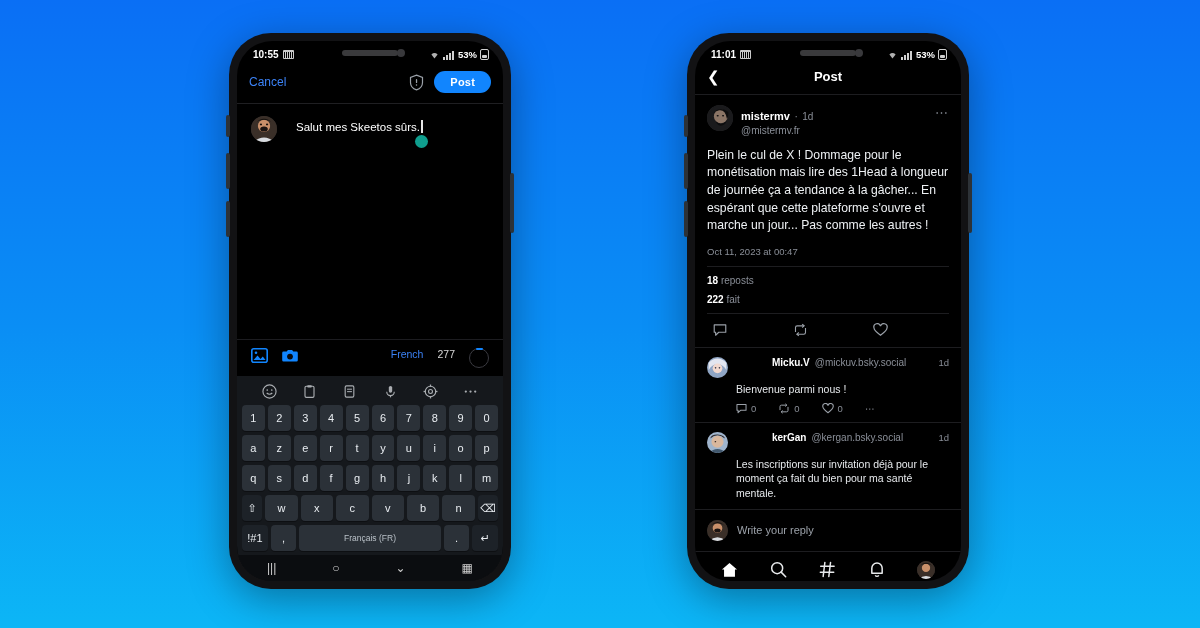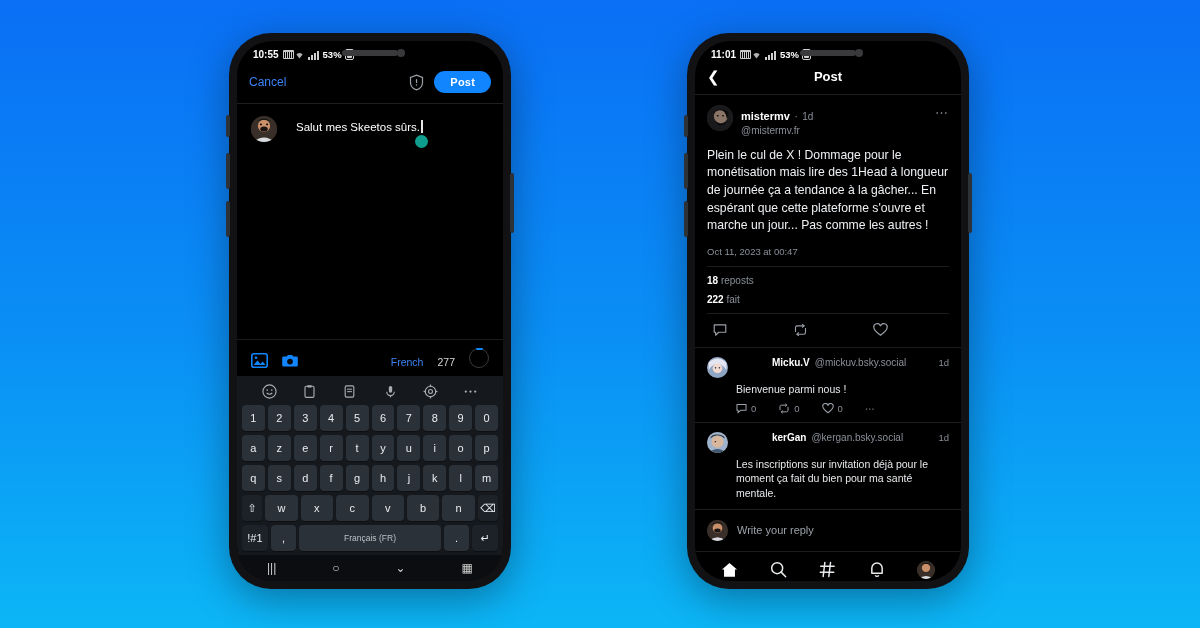--- a/index.html
+++ b/index.html
@@ -36,21 +36,21 @@
   .left  .voldn { left: -3px; top: 168px; width: 4px; height: 36px; }
   .left  .power { right: -3px; top: 140px; width: 4px; height: 60px; }
   .right .mute  { left: -3px; top: 82px;  width: 4px; height: 22px; }
   .right .volup { left: -3px; top: 120px; width: 4px; height: 36px; }
   .right .voldn { left: -3px; top: 168px; width: 4px; height: 36px; }
   .right .power { right: -3px; top: 140px; width: 4px; height: 60px; }
 
   
   .statusbar {
     height: 24px;
-    display: flex; align-items: center; 
+    display: flex; align-items: center; justify-content: space-between;
     padding: 3px 14px 0 16px;
     color: #fff; font-size: 10px; font-weight: bold;
     position: relative; z-index: 5;
   }
   .sb-left { display: flex; align-items: center; gap: 4px; }
   .sb-right { display: flex; align-items: center; gap: 3px; font-size: 9.5px; }
   .sim-icon {
     display: inline-block; width: 11px; height: 9px;
     background: #c9c9c9; border-radius: 1px; position: relative;
   }
@@ -103,21 +103,21 @@
   .cursor-handle {
     position: absolute; right: -5px; top: 19px;
     width: 13px; height: 13px; border-radius: 50%; background: #0f9e8e;
   }
 
   
   .comp-toolbar {
     position: absolute; left: 0; right: 0; bottom: 0;
   }
   .toolbar-row {
-    display: flex; align-items: flex-end; gap: 14px;
+    display: flex; align-items: flex-start; gap: 14px;
     padding: 8px 14px; border-top: 1px solid #1c1c20;
   }
   .tb-lang { margin-left: auto; color: #3b82f6; font-size: 10.5px; }
   .tb-count { color: #d7d7d7; font-size: 10.5px; }
   .ring {
     width: 20px; height: 20px; border-radius: 50%;
     border: 1.3px solid #3a3a40; position: relative;
   }
   .ring::after {
     content:""; position:absolute; top:-1.3px; left:6px;

